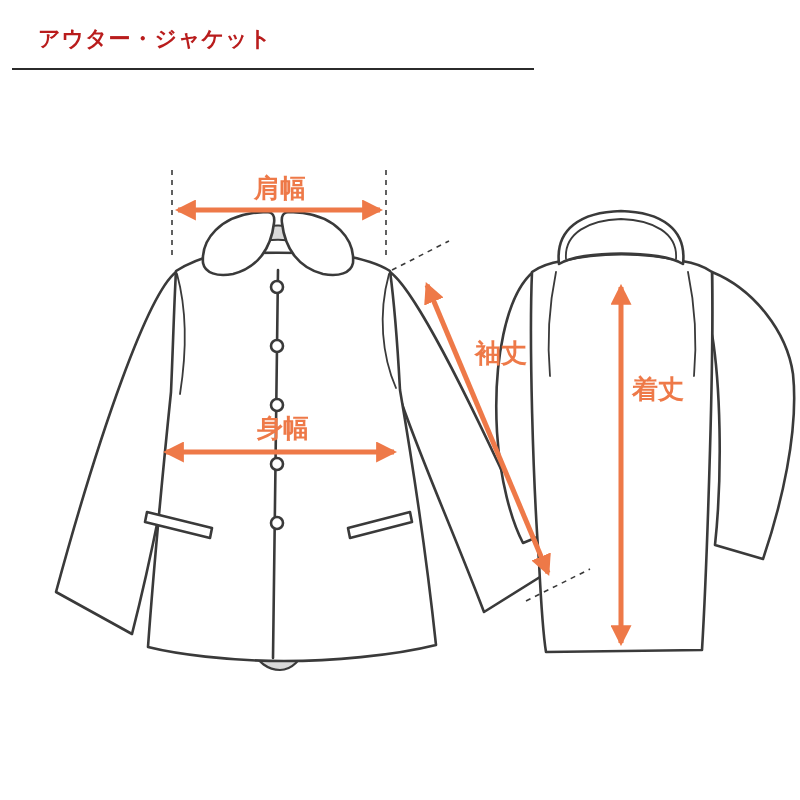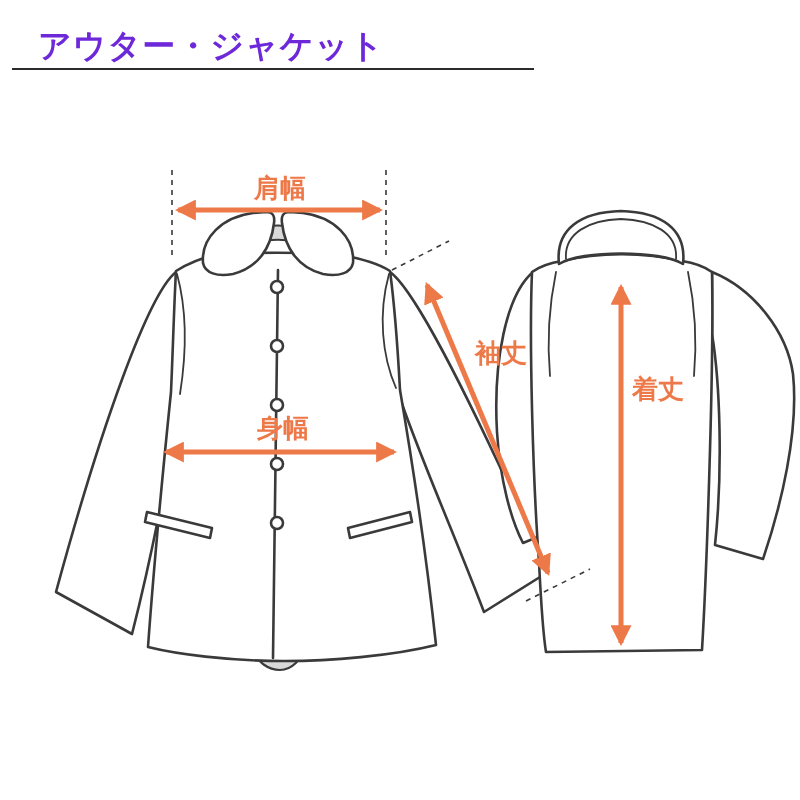--- a/index.html
+++ b/index.html
@@ -9,21 +9,21 @@
     --background:#FFFFFF;
   }
   html,body{margin:0;padding:0;}
   body{
     width:800px;height:800px;position:relative;overflow:hidden;
     background:var(--background);
     font-family:"DejaVu Sans","Liberation Sans",sans-serif;
   }
   .title{
     position:absolute;left:38px;top:24px;
-    font-size:33px;font-weight:700;color:#6d28d9;letter-spacing:1px;
+    font-size:22px;font-weight:700;color:#b91c1c;letter-spacing:1px;
     white-space:nowrap;
   }
   .title-underline{
     position:absolute;left:12px;top:68px;width:522px;height:2px;
     background:#2b2b2b;
   }
   svg.diagram{position:absolute;left:0;top:0;}
   .ln{fill:none;stroke:var(--line);stroke-width:2.6;stroke-linecap:round;stroke-linejoin:round;}
   .fw{fill:#fff;stroke:var(--line);stroke-width:2.6;stroke-linejoin:round;}
   .fg{fill:var(--inner-gray);stroke:var(--line);stroke-width:2.2;stroke-linejoin:round;}

